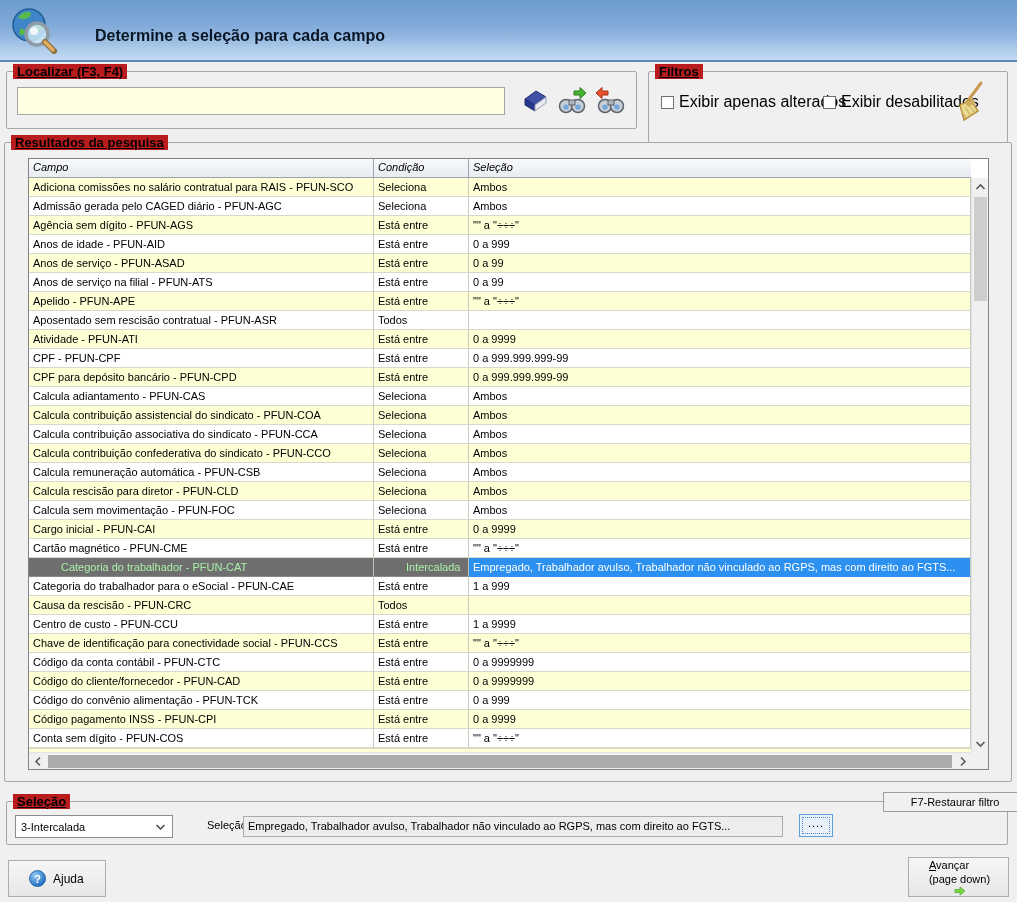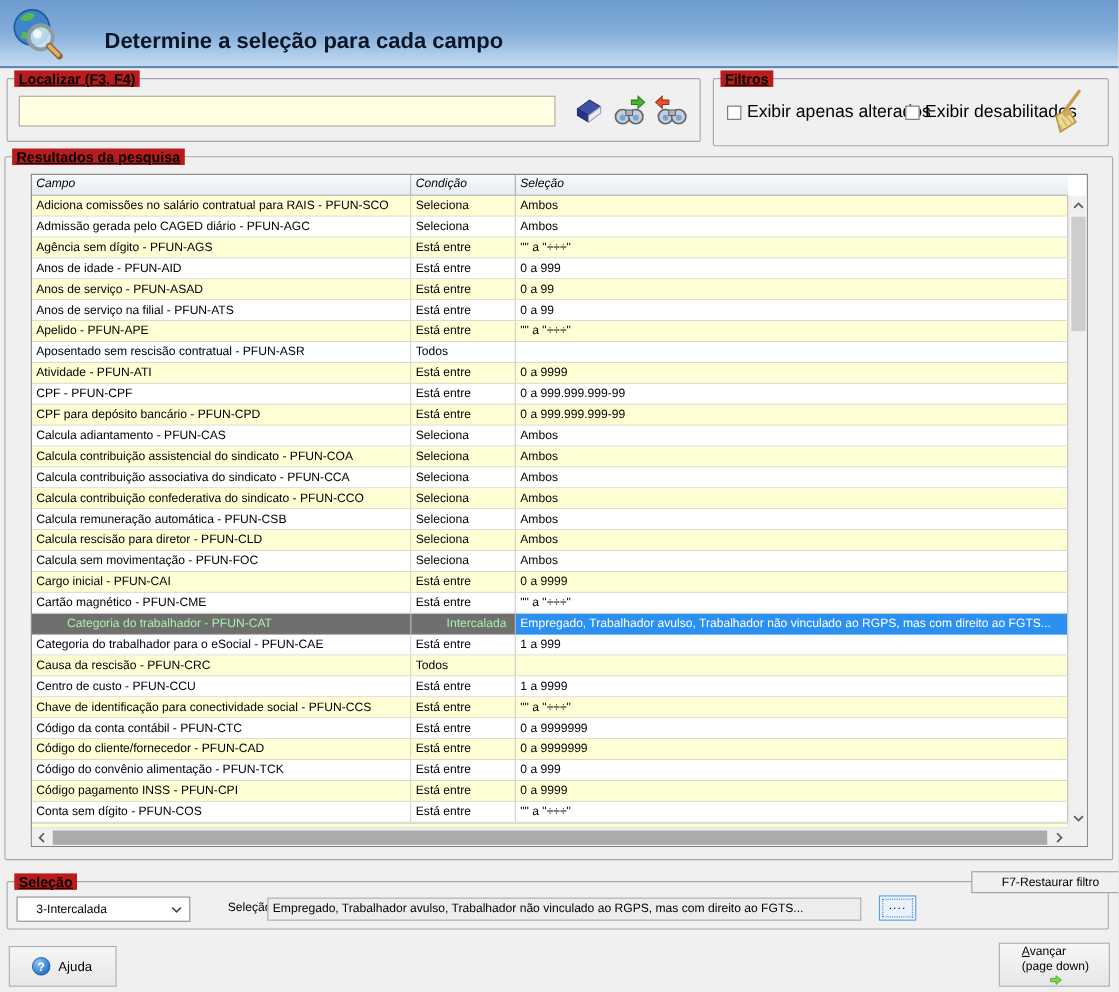--- a/index.html
+++ b/index.html
@@ -10,30 +10,30 @@
     font-family: "Liberation Sans", sans-serif; font-size: 11px; color:#000;
   }
   
   .titlebar {
     position:absolute; left:0; top:0; width:1017px; height:62px;
     background: linear-gradient(180deg,#6D9BCE 0%,#7FA9D8 40%,#93B8E0 62%,#AFCCEA 82%,#C3DAF2 100%);
     border-bottom: 2px solid #5E88B8;
   }
   .app-icon { position:absolute; left:8px; top:5px; width:50px; height:50px; }
   .page-title {
-    position:absolute; left:95px; top:27px; font-size:20px; font-weight:bold; color:#0A1526;
+    position:absolute; left:95px; top:27px; font-size:16px; font-weight:bold; color:#0A1526;
   }
   
   .gb { position:absolute; border:1px solid #A7A7A7; border-radius:2px; }
   .gb > .legend {
     position:absolute; top:-8px; left:6px; background:#b91c1c; padding:0 4px;
     font-size:13px; font-weight:bold; white-space:nowrap;text-decoration:underline;
   }
   .gb-localizar { left:6px; top:71px; width:631px; height:58px; }
-  .gb-filtros   { left:648px; top:71px; width:360px; height:62px; }
+  .gb-filtros   { left:648px; top:71px; width:360px; height:72px; }
   .gb-resultados{ left:4px;  top:142px; width:1008px; height:640px; }
   .gb-selecao   { left:6px;  top:801px; width:1002px; height:44px; }
   
   .search-input {
     position:absolute; left:10px; top:15px; width:488px; height:28px;
     background:#FFFFE1; border:1px solid #A5A5A5; font-family:"Liberation Sans",sans-serif;
     font-size:12px; padding:0 4px; outline:none;
   }
   .tool-ico { position:absolute; width:32px; height:30px; top:14px; cursor:pointer; }
   .ico-eraser { left:512px; }
@@ -81,21 +81,21 @@
   }
   .sb-btn { flex:0 0 17px; height:17px; width:17px; display:flex; align-items:center; justify-content:center; cursor:pointer; }
   .vthumb { width:13px; margin:2px auto 0 auto; height:104px; background:#CDCDCD; cursor:pointer; }
   .hthumb { height:13px; margin:0 2px; flex:1; background:#ABABAB; cursor:pointer; }
   .corner { position:absolute; right:0; bottom:0; width:17px; height:17px; background:#F0F0F0; }
   .vspacer { flex:1; }
   
   .combo {
     position:absolute; left:8px; top:13px; width:158px; height:23px;
     background:#fff; border:1px solid #8C8C8C; display:flex; align-items:center;
-    padding-left:17px; cursor:pointer; font-size:11px;
+    padding-left:5px; cursor:pointer; font-size:11px;
   }
   .combo .chev { position:absolute; right:6px; top:7px; }
   .sel-label { position:absolute; left:200px; top:17px; font-size:11px; }
   .sel-field {
     position:absolute; left:236px; top:14px; width:540px; height:21px;
     background:#EDEDED; border:1px solid #ABABAB; padding:3px 0 0 4px;
     white-space:nowrap; overflow:hidden; font-size:11px;
   }
   .ellipsis-btn {
     position:absolute; left:792px; top:12px; width:34px; height:23px;

